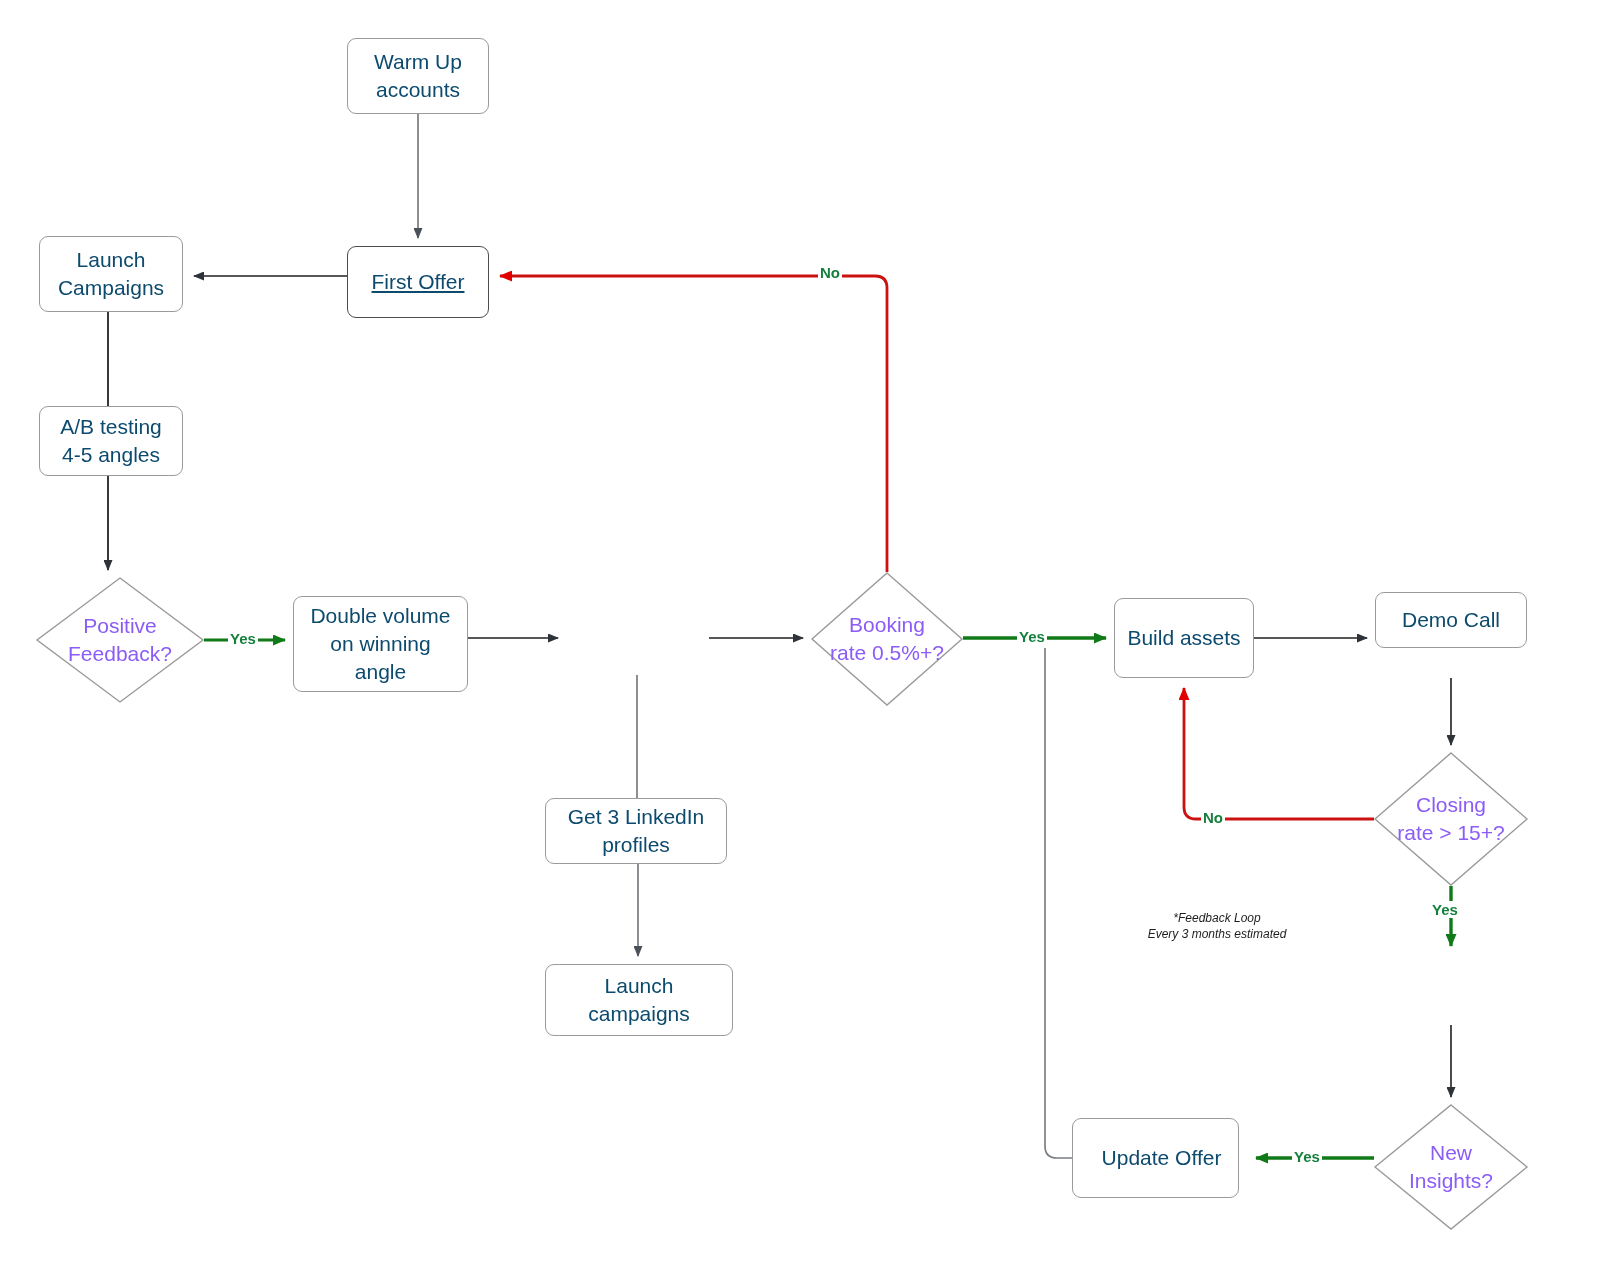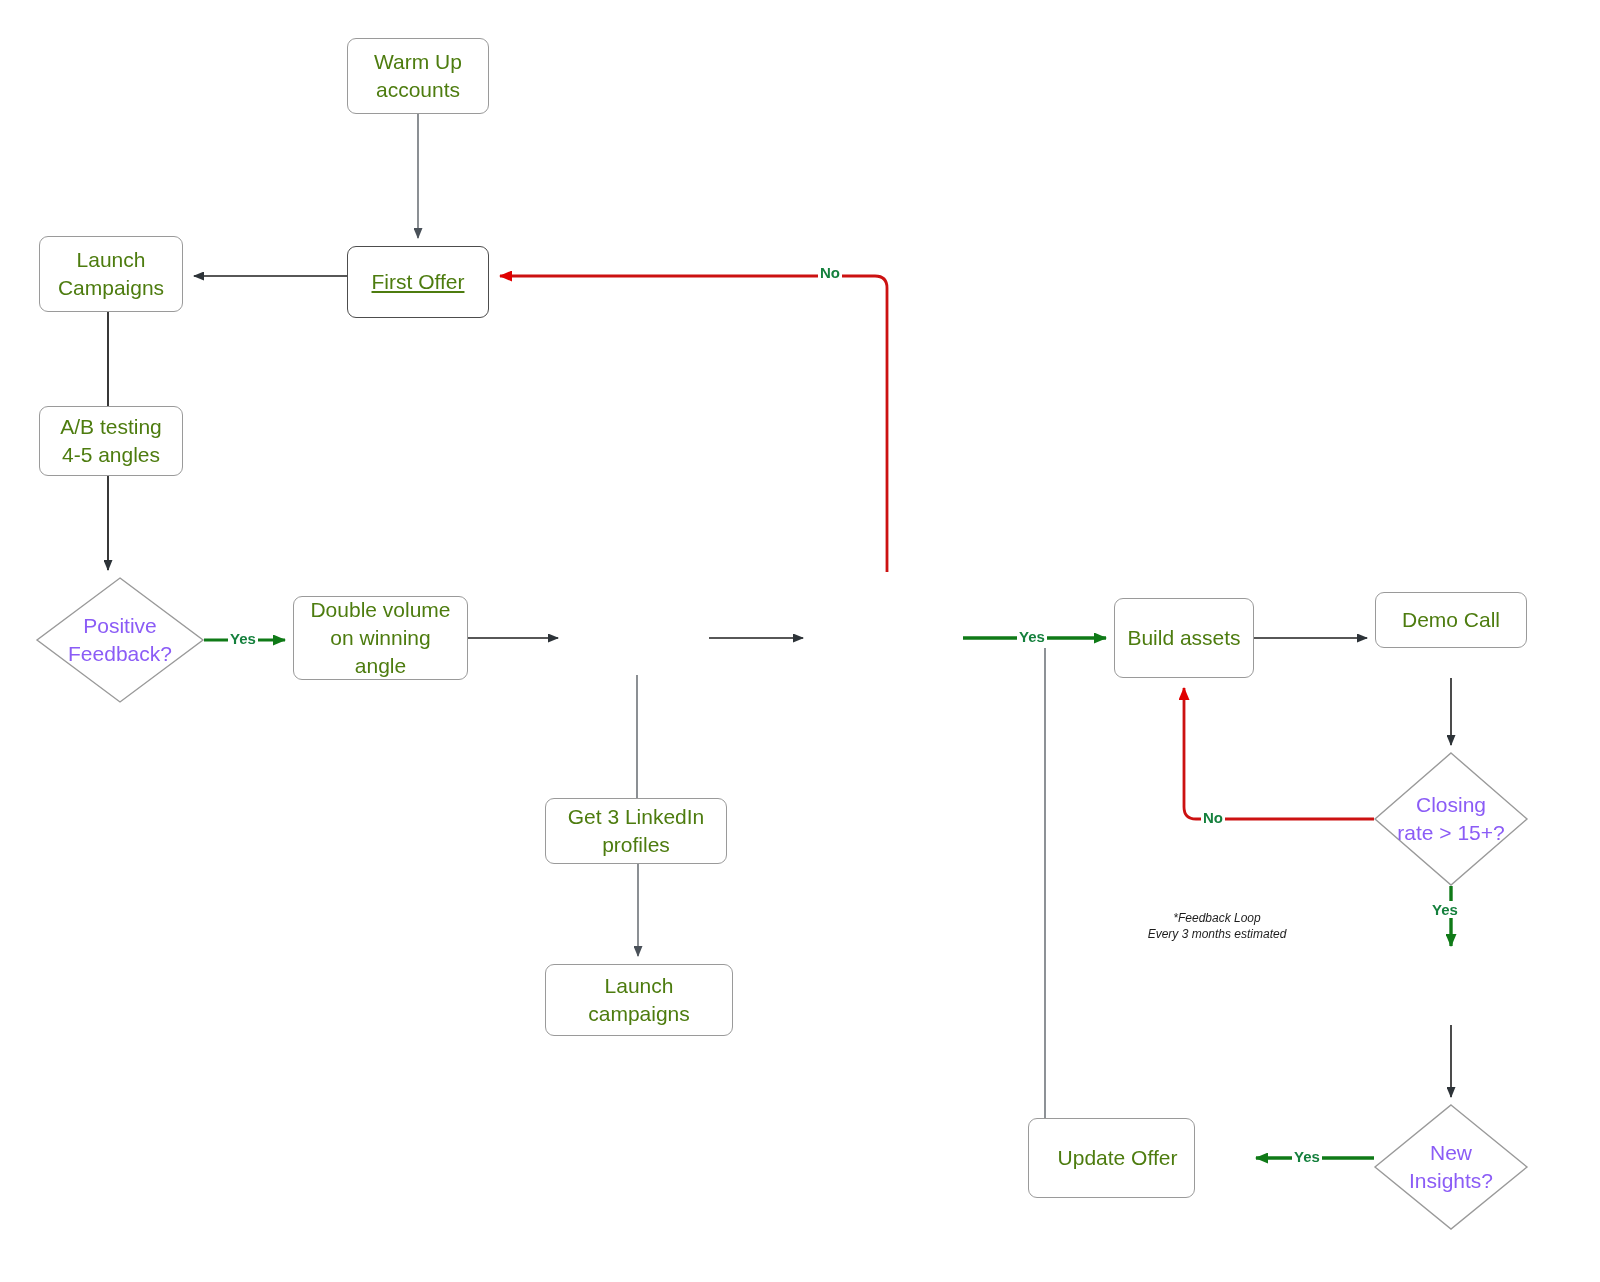--- a/index.html
+++ b/index.html
@@ -27,21 +27,21 @@
     height: 1282px;
     pointer-events: none;
   }
   .node {
     position: absolute;
     box-sizing: border-box;
     display: flex;
     align-items: center;
     justify-content: center;
     text-align: center;
-    color: #4d7c0f;
+    color: #0c4a6e;
     font-size: 21px;
     line-height: 1.32;
     white-space: pre-line;
     z-index: 3;
   }
   .box {
     background: #ffffff;
     border: 1.3px solid #9a9a9a;
     border-radius: 9px;
   }
@@ -172,27 +172,34 @@
   </div>
 
   <div class="diamond-wrap" style="left:36px; top:577px; width:168px; height:126px;">
     <svg width="168" height="126">
       <polygon points="84,1 167,63 84,125 1,63" fill="#ffffff" stroke="#9a9a9a" stroke-width="1.4"></polygon>
     </svg>
     <div class="diamond-label">Positive
 Feedback?</div>
   </div>
 
-  <div class="node box" style="left:293px; top:596px; width:175px; height:84px;">
+  <div class="node box" style="left:293px; top:596px; width:175px; height:96px;">
     <span>Double volume
 on winning
 angle</span>
   </div>
 
 
+  <div class="diamond-wrap" style="left:811px; top:572px; width:152px; height:134px;">
+    <svg width="152" height="134">
+      <polygon points="76,1 151,67 76,133 1,67" fill="#ffffff" stroke="#9a9a9a" stroke-width="1.4"></polygon>
+    </svg>
+    <div class="diamond-label">Booking
+rate 0.5%+?</div>
+  </div>
 
   <div class="node box" style="left:545px; top:798px; width:182px; height:66px;">
     <span>Get 3 LinkedIn
 profiles</span>
   </div>
 
   <div class="node box" style="left:545px; top:964px; width:188px; height:72px;">
     <span>Launch
 campaigns</span>
   </div>
@@ -215,21 +222,21 @@
 
 
   <div class="diamond-wrap" style="left:1374px; top:1104px; width:154px; height:126px;">
     <svg width="154" height="126">
       <polygon points="77,1 153,63 77,125 1,63" fill="#ffffff" stroke="#9a9a9a" stroke-width="1.4"></polygon>
     </svg>
     <div class="diamond-label">New
 Insights?</div>
   </div>
 
-  <div class="node box" style="left:1028px; top:1118px; width:167px; height:80px;padding-left:12px;">
+  <div class="node box" style="left:1072px; top:1118px; width:167px; height:80px;padding-left:12px;">
     <span>Update Offer</span>
   </div>
 
   <div class="edge-label" style="left:818px; top:264px;">No</div>
 
   <div class="edge-label" style="left:228px; top:630px;">Yes</div>
 
   <div class="edge-label" style="left:1017px; top:628px;">Yes</div>
 
   <div class="edge-label" style="left:1201px; top:809px;">No</div>

